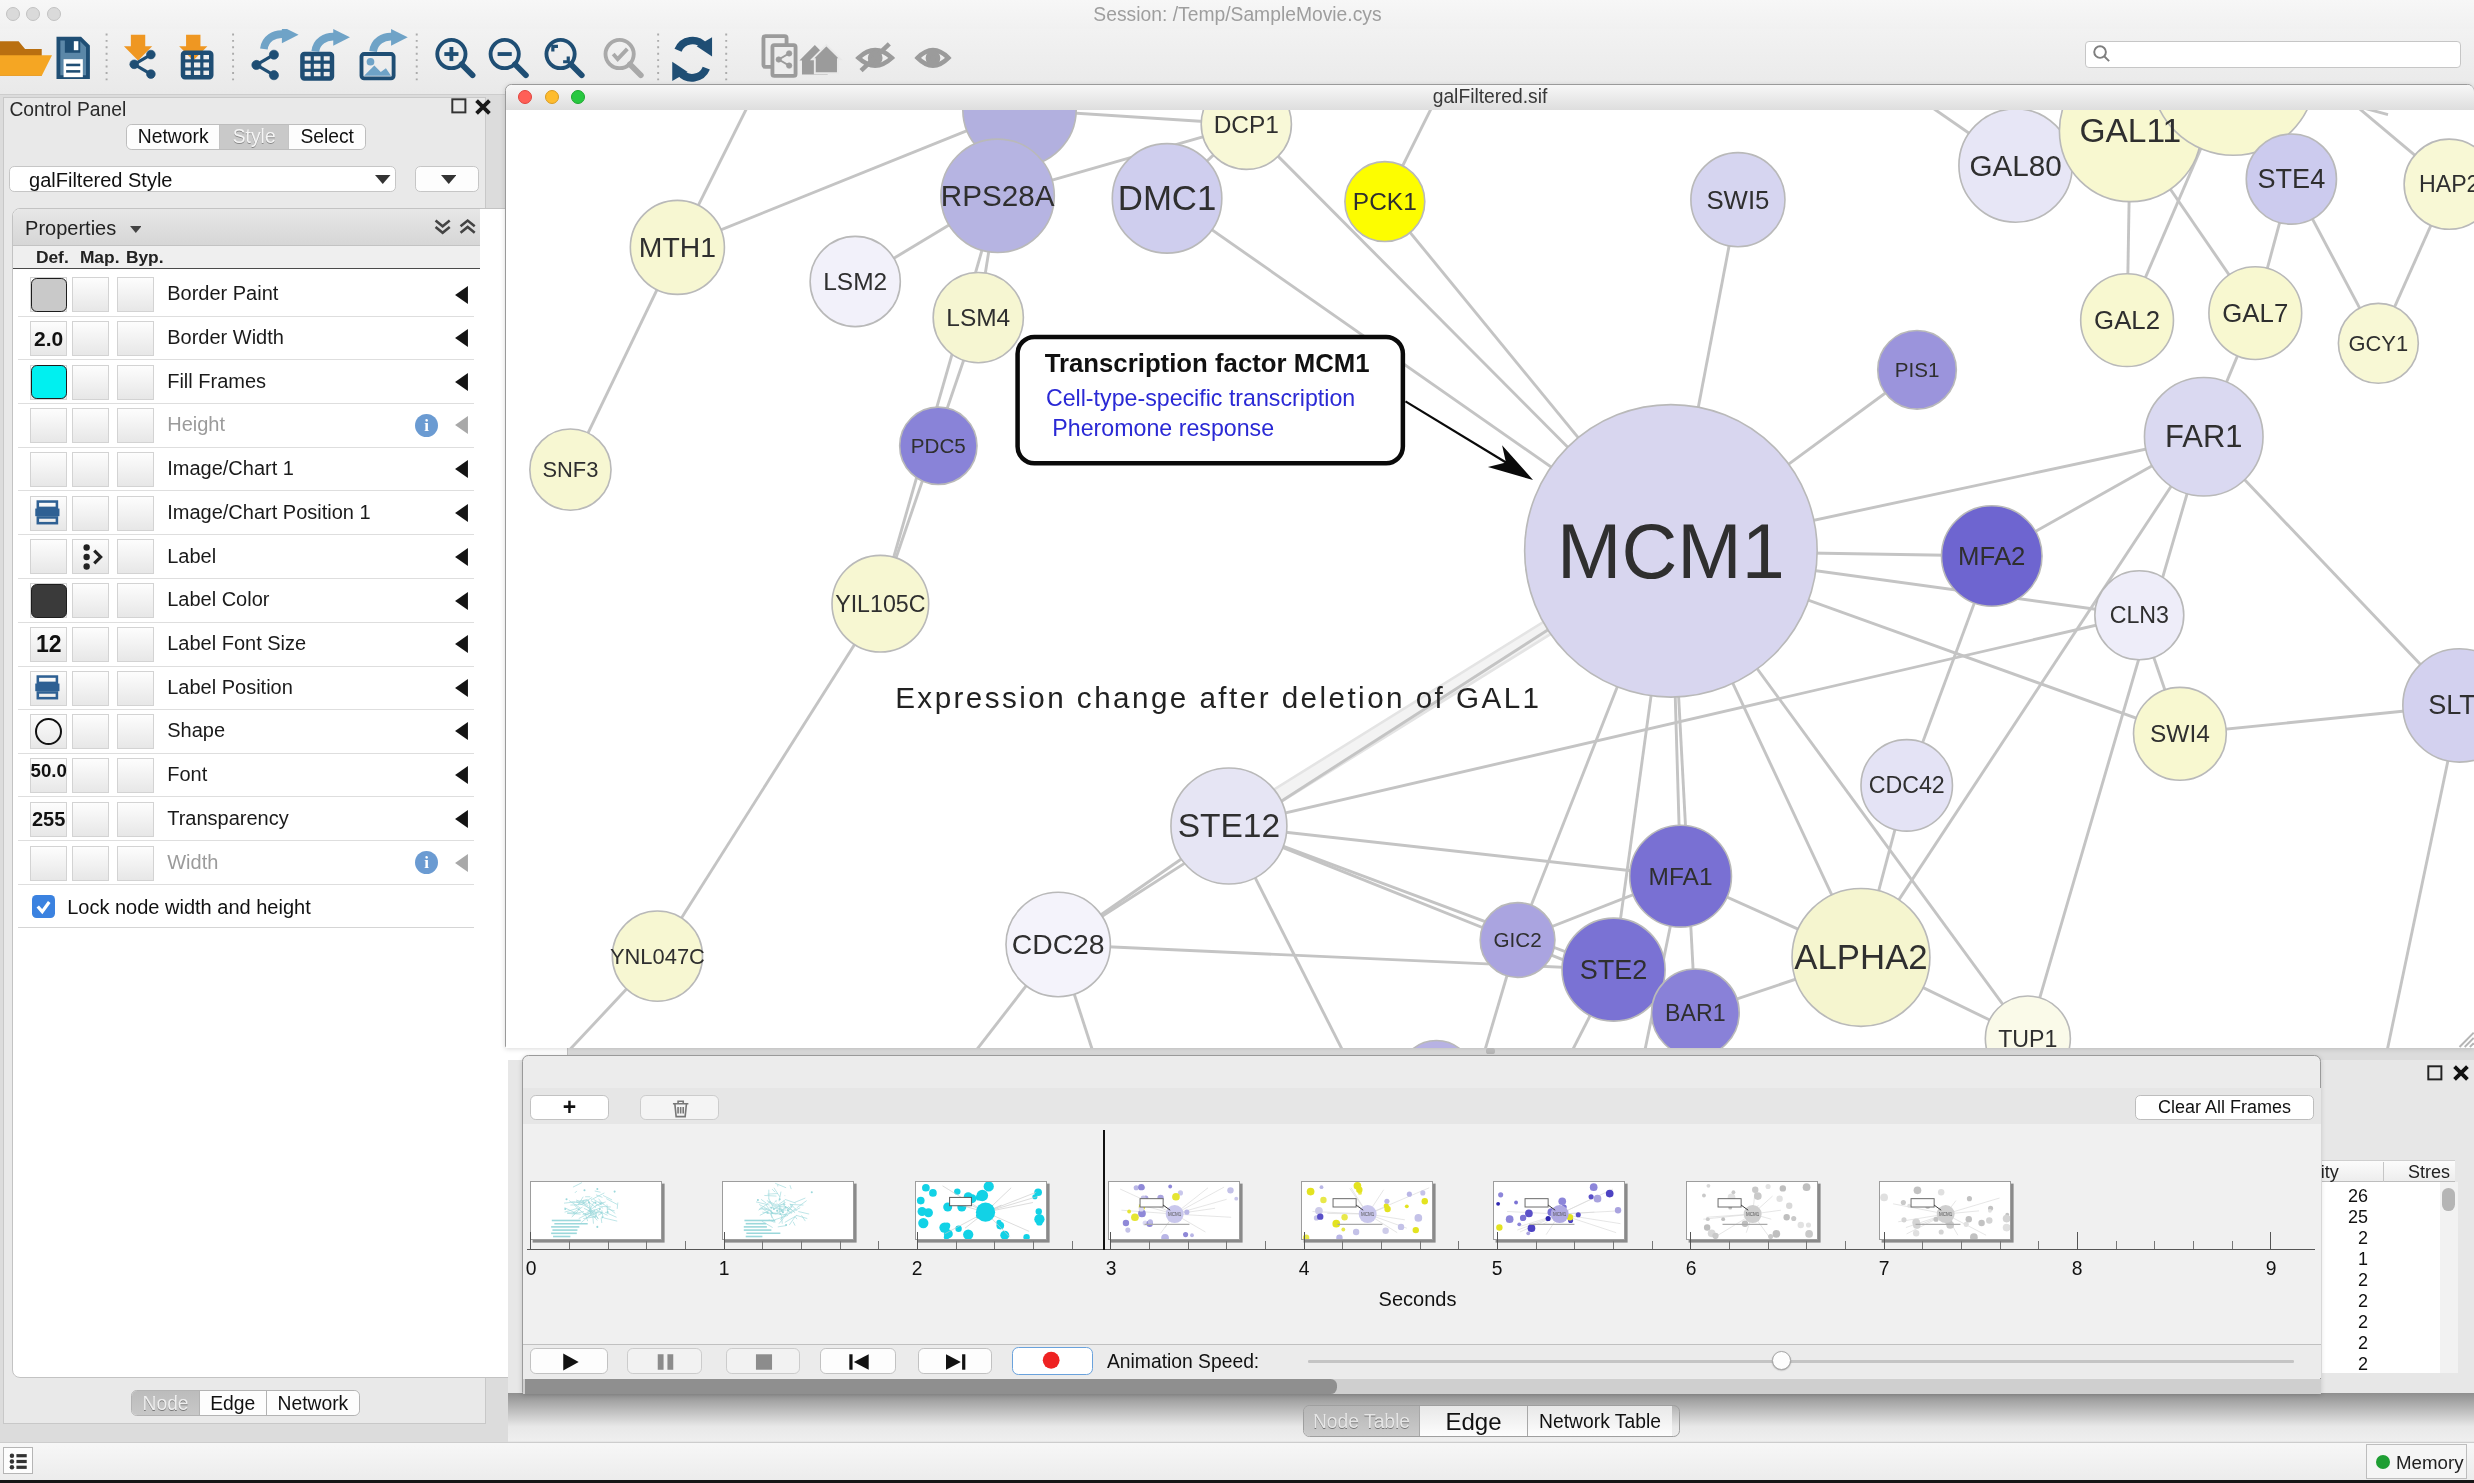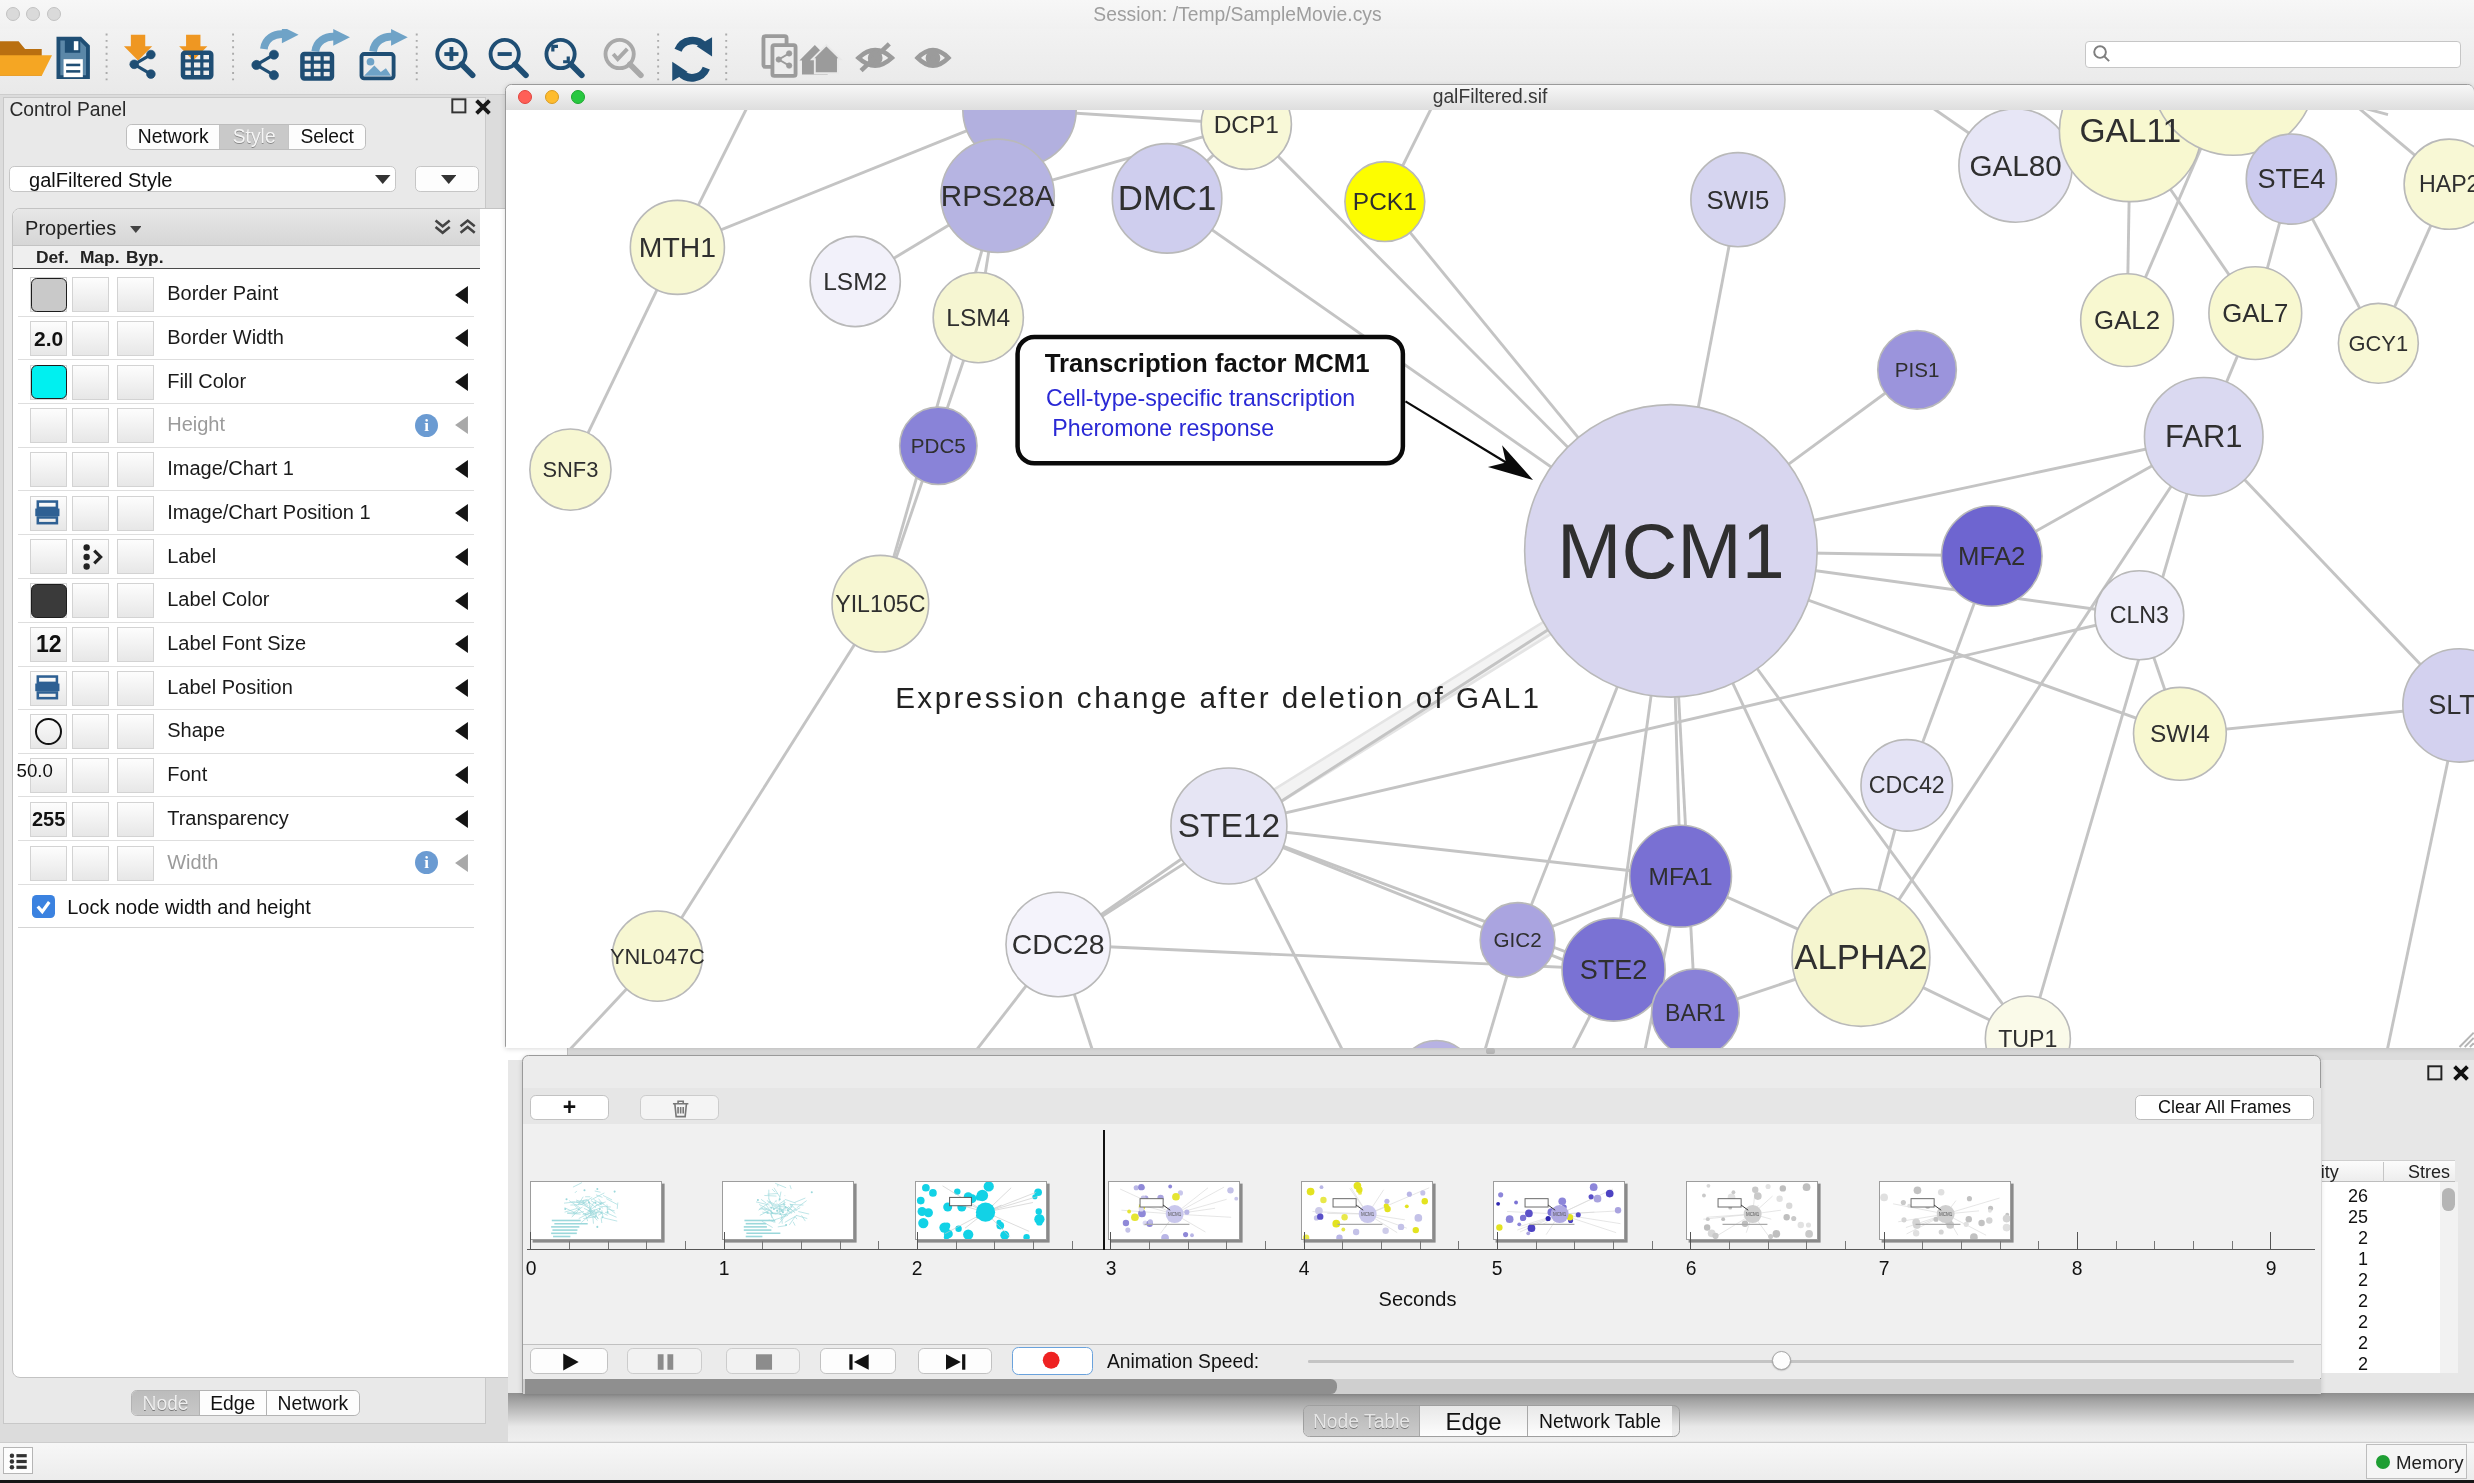--- a/index.html
+++ b/index.html
@@ -184,21 +184,21 @@
       <div class="pcell" style="left:113px;top:223px"></div>
       <div style="position:absolute;left:163px;top:228px;font-size:20px;color:#1a1a1a">Border Width</div>
       <div style="position:absolute;left:26px;top:223px;width:37px;height:35px;display:flex;align-items:center;justify-content:center;font-weight:bold;font-size:21px;color:#111">2.0</div>
       <svg width="13" height="18" style="position:absolute;left:451px;top:231px" viewBox="0 0 20 28">
         <polygon points="20,0 20,28 0,14" fill="#141414"></polygon>
       </svg>
       <div style="position:absolute;left:13.5px;top:262px;width:456px;height:44px;border-bottom:0.6px solid #dedede"></div>
       <div class="pcell" style="left:26px;top:267px"></div>
       <div class="pcell" style="left:68px;top:267px"></div>
       <div class="pcell" style="left:113px;top:267px"></div>
-      <div style="position:absolute;left:163px;top:272px;font-size:20px;color:#1a1a1a">Fill Color</div>
+      <div style="position:absolute;left:163px;top:272px;font-size:20px;color:#1a1a1a">Fill Frames</div>
       <div style="position:absolute;left:26.4px;top:267px;width:36px;height:34px;background:#00f0f0;border:1.9px solid #1d1d1d;border-radius:5.8px"></div>
       <svg width="13" height="18" style="position:absolute;left:451px;top:275px" viewBox="0 0 20 28">
         <polygon points="20,0 20,28 0,14" fill="#141414"></polygon>
       </svg>
       <div style="position:absolute;left:13.5px;top:306px;width:456px;height:44px;border-bottom:0.6px solid #dedede"></div>
       <div class="pcell" style="left:26px;top:310px"></div>
       <div class="pcell" style="left:68px;top:310px"></div>
       <div class="pcell" style="left:113px;top:310px"></div>
       <div style="position:absolute;left:163px;top:315px;font-size:20px;color:#9b9b9b">Height</div>
       <div style="position:absolute;left:411px;top:316px;width:23px;height:23px;border-radius:50%;background:#6b9bd2;color:#fff;font-weight:bold;font-size:17px;text-align:center;line-height:23px;font-family:'Liberation Serif',serif">i</div>
@@ -278,21 +278,21 @@
       <div style="position:absolute;left:163px;top:621px;font-size:20px;color:#1a1a1a">Shape</div>
       <div style="position:absolute;left:31px;top:620px;width:27px;height:27px;border:2.6px solid #111;border-radius:50%"></div>
       <svg width="13" height="18" style="position:absolute;left:451px;top:624px" viewBox="0 0 20 28">
         <polygon points="20,0 20,28 0,14" fill="#141414"></polygon>
       </svg>
       <div style="position:absolute;left:13.5px;top:655px;width:456px;height:44px;border-bottom:0.6px solid #dedede"></div>
       <div class="pcell" style="left:26px;top:660px"></div>
       <div class="pcell" style="left:68px;top:660px"></div>
       <div class="pcell" style="left:113px;top:660px"></div>
       <div style="position:absolute;left:163px;top:665px;font-size:20px;color:#1a1a1a">Font</div>
-      <div style="position:absolute;left:12px;top:660px;width:37px;height:26px;display:flex;align-items:center;justify-content:center;font-weight:normal;font-size:18.7px;color:#111">50.0</div>
+      <div style="position:absolute;left:26px;top:660px;width:37px;height:26px;display:flex;align-items:center;justify-content:center;font-weight:bold;font-size:18.7px;color:#111">50.0</div>
       <svg width="13" height="18" style="position:absolute;left:451px;top:668px" viewBox="0 0 20 28">
         <polygon points="20,0 20,28 0,14" fill="#141414"></polygon>
       </svg>
       <div style="position:absolute;left:13.5px;top:699px;width:456px;height:44px;border-bottom:0.6px solid #dedede"></div>
       <div class="pcell" style="left:26px;top:704px"></div>
       <div class="pcell" style="left:68px;top:704px"></div>
       <div class="pcell" style="left:113px;top:704px"></div>
       <div style="position:absolute;left:163px;top:709px;font-size:20px;color:#1a1a1a">Transparency</div>
       <div style="position:absolute;left:26px;top:704px;width:37px;height:35px;display:flex;align-items:center;justify-content:center;font-weight:bold;font-size:20px;color:#111">255</div>
       <svg width="13" height="18" style="position:absolute;left:451px;top:712px" viewBox="0 0 20 28">

